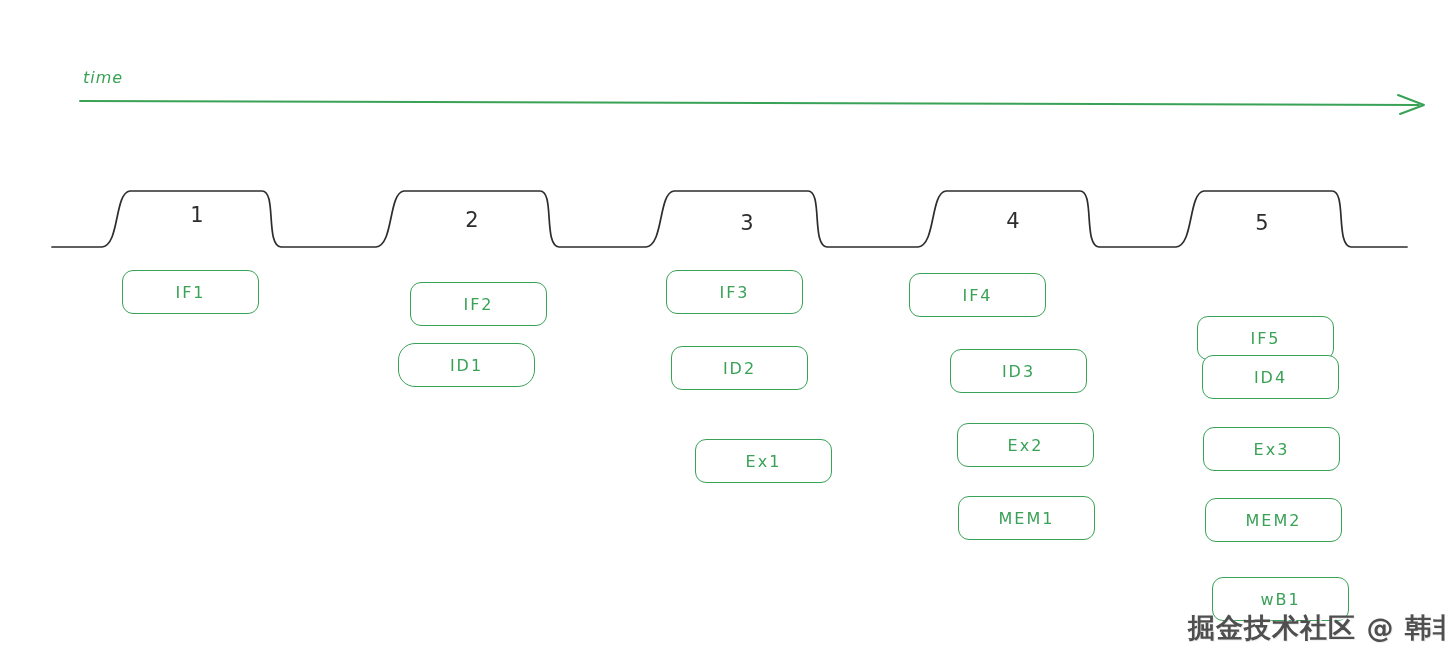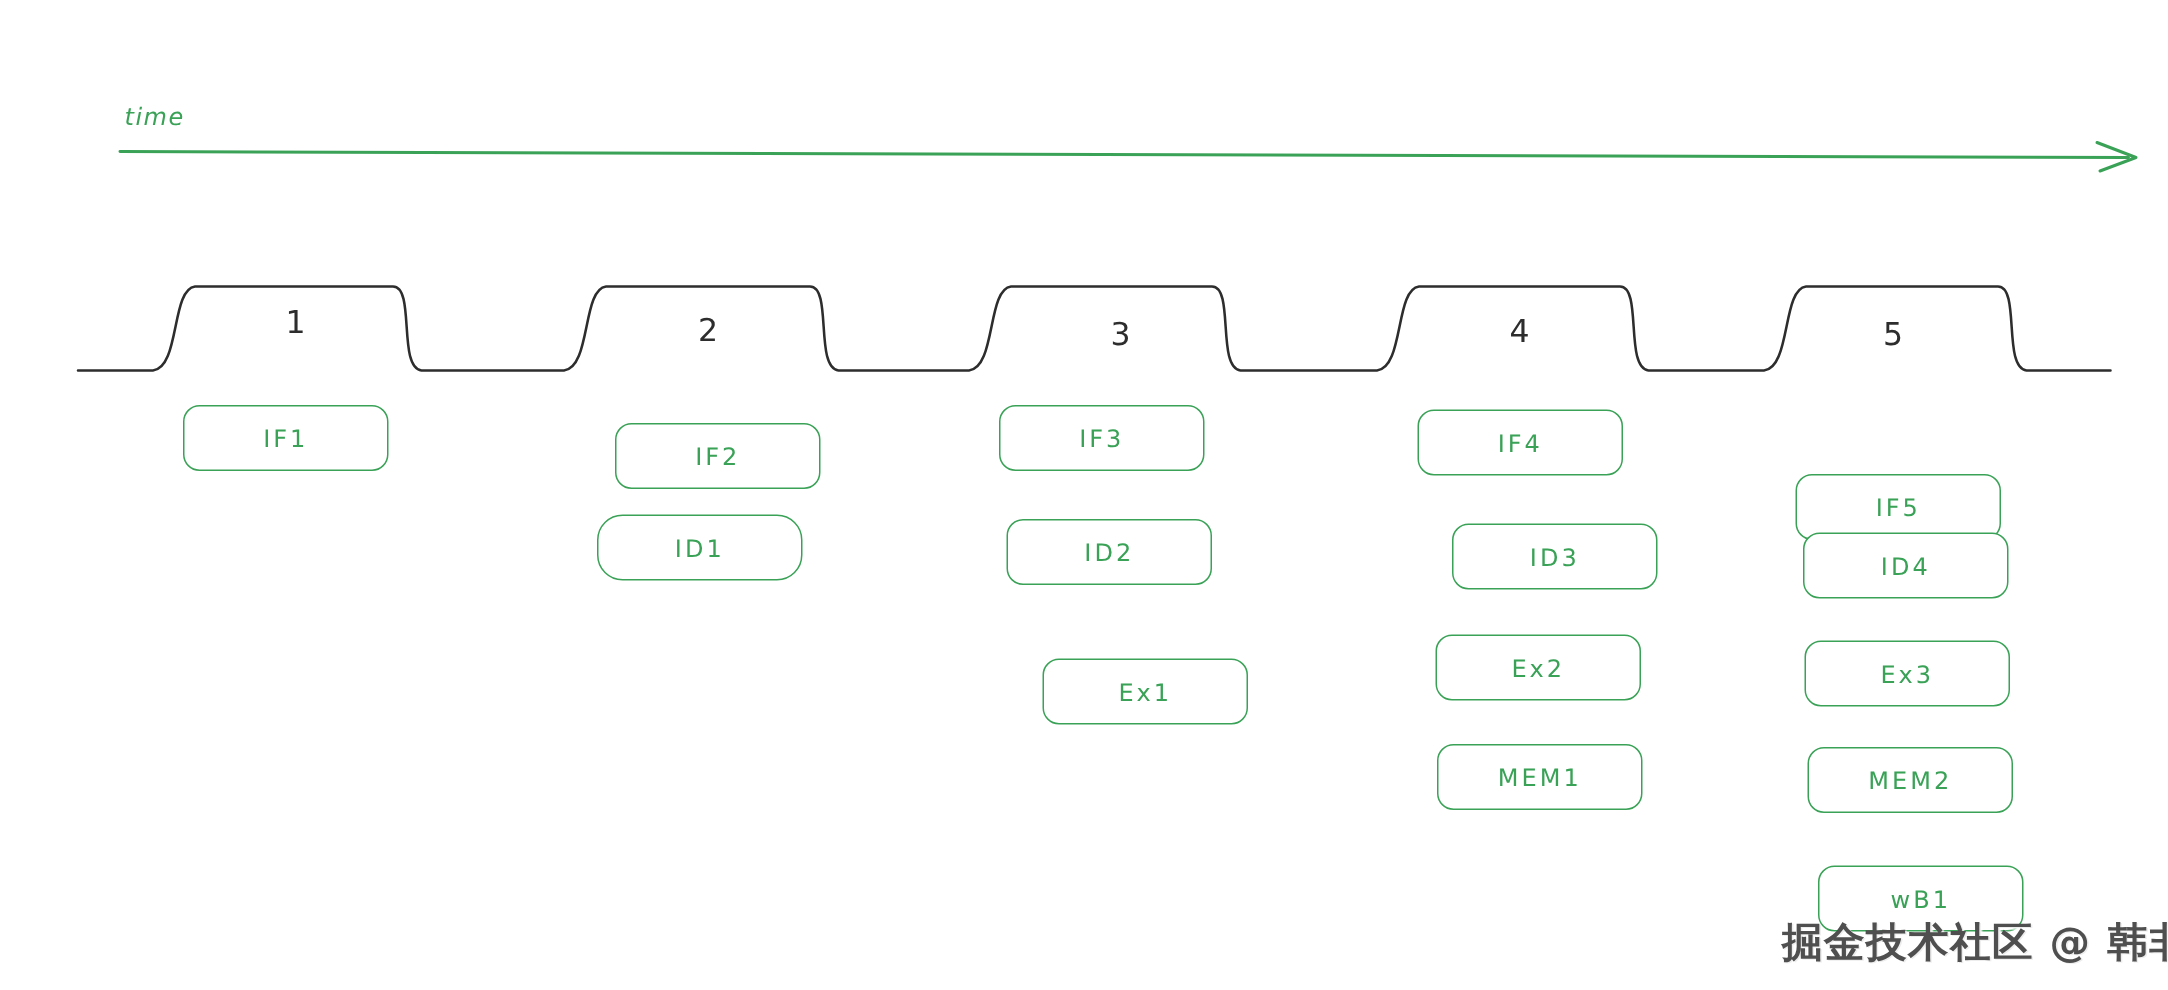--- a/index.html
+++ b/index.html
@@ -108,24 +108,24 @@
       </div>
       <div class="stage-box" style="left: 666px; top: 270px;">
         <span>IF3</span>
       </div>
       <div class="stage-box" style="left: 671px; top: 346px;">
         <span>ID2</span>
       </div>
       <div class="stage-box" style="left: 677px; top: 439px; margin-left: 18px;">
         <span>Ex1</span>
       </div>
-      <div class="stage-box" style="left: 945px; top: 273px;">
+      <div class="stage-box" style="left: 909px; top: 273px;">
         <span>IF4</span>
       </div>
-      <div class="stage-box" style="left: 950px; top: 349px; margin-left: 18px;">
+      <div class="stage-box" style="left: 950px; top: 349px;">
         <span>ID3</span>
       </div>
       <div class="stage-box" style="left: 957px; top: 423px;">
         <span>Ex2</span>
       </div>
       <div class="stage-box" style="left: 958px; top: 496px;">
         <span>MEM1</span>
       </div>
       <div class="stage-box" style="left: 1197px; top: 280px; margin-top: 36px;">
         <span>IF5</span>

